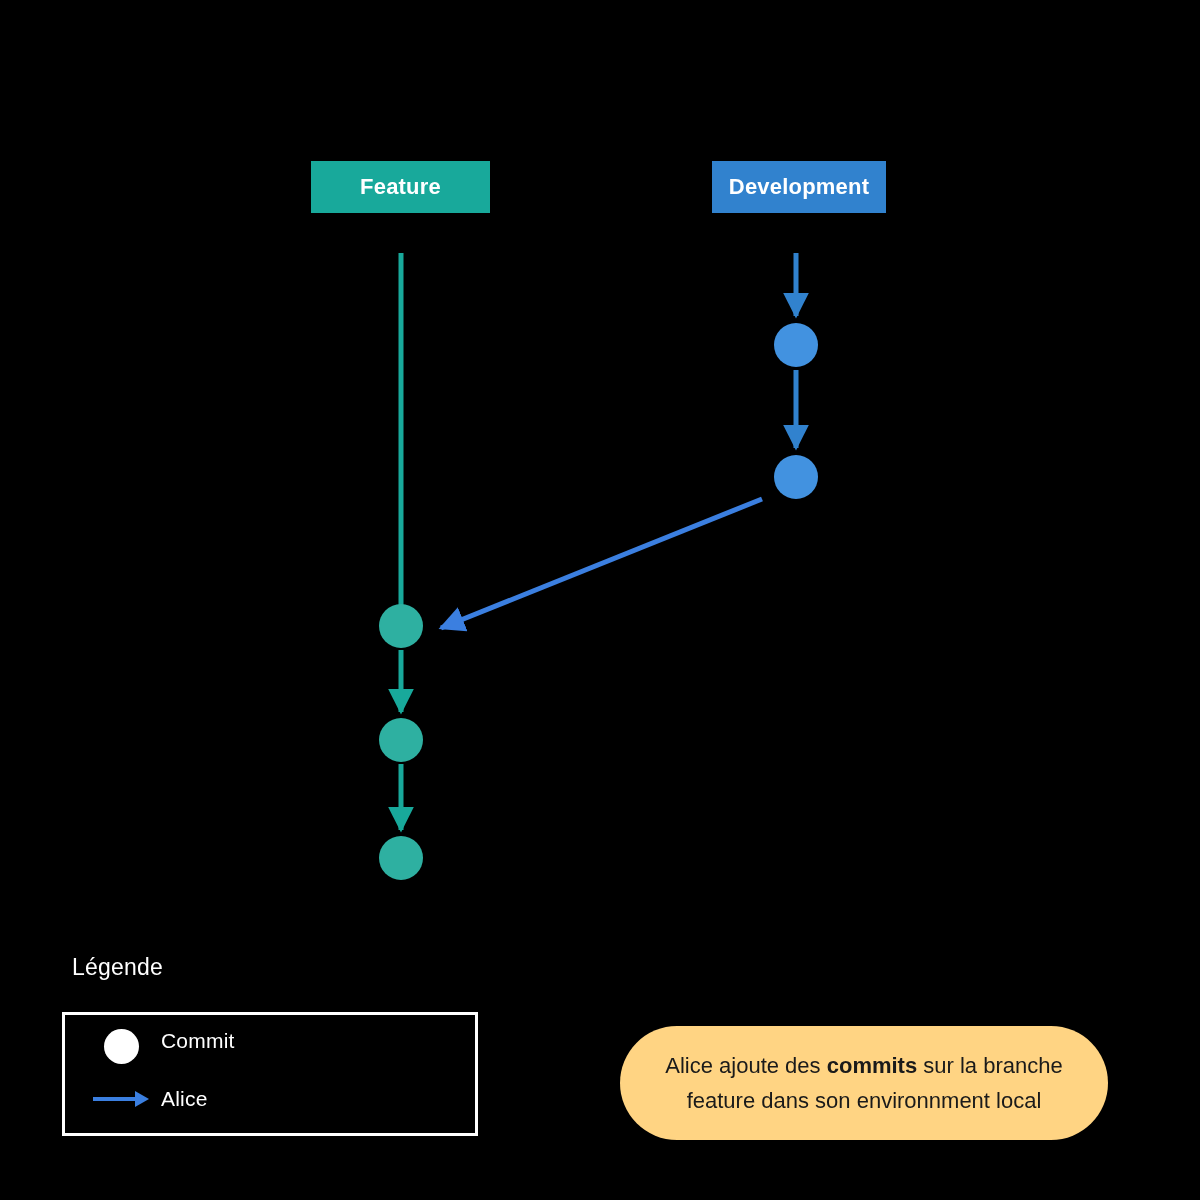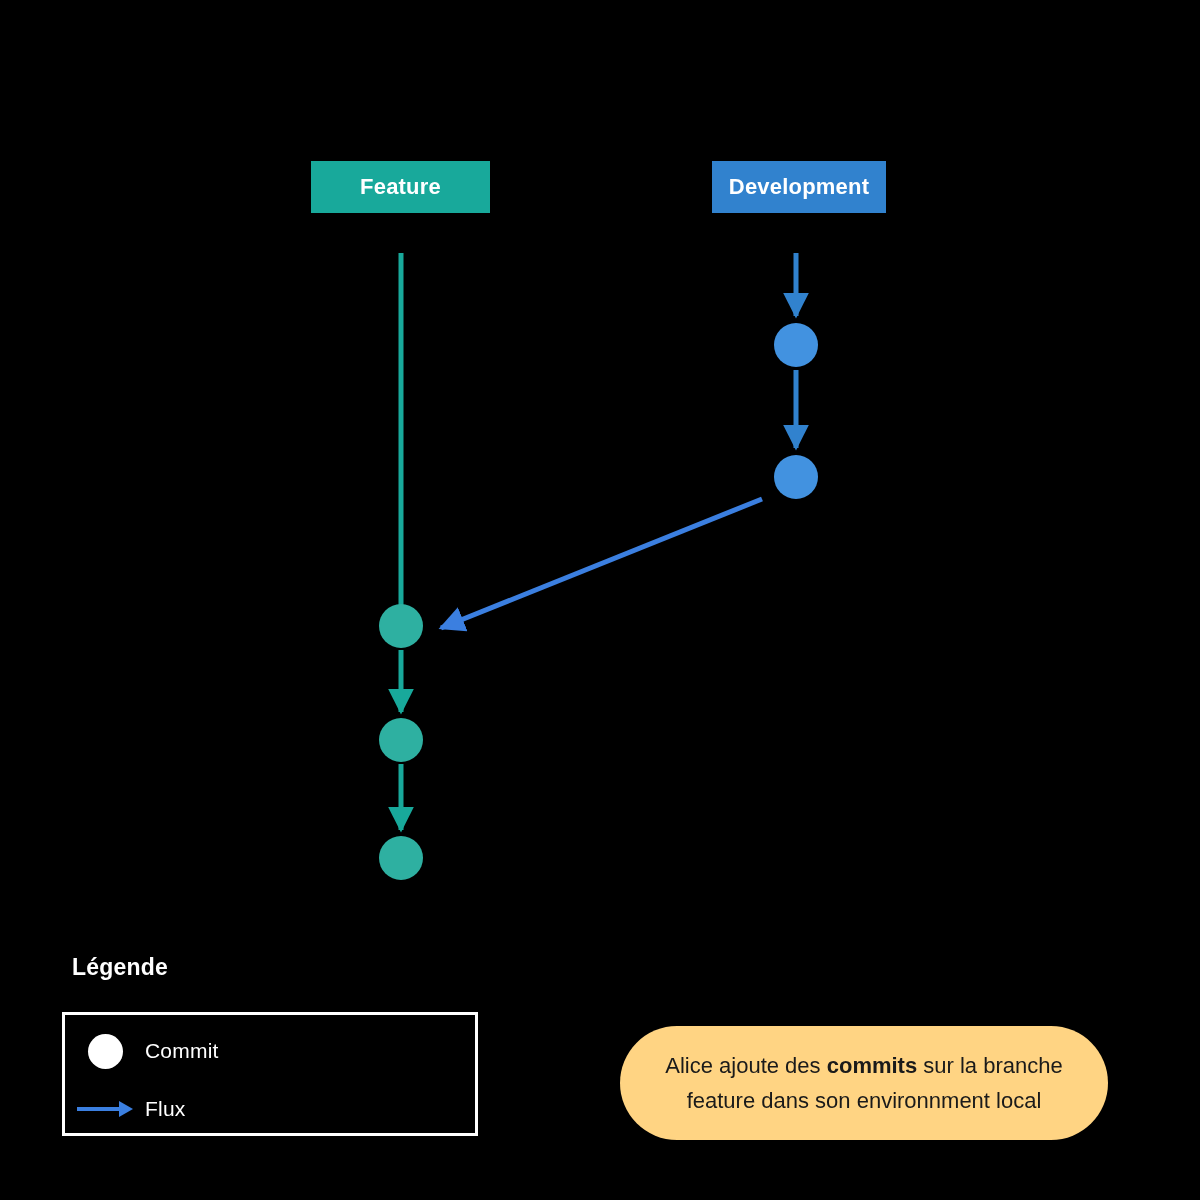--- a/index.html
+++ b/index.html
@@ -63,38 +63,38 @@
   }
   #graph .hit { pointer-events: auto; }
 
   
   #legend-title {
     position: absolute;
     left: 72px;
     top: 954px;
     color: #ffffff;
     font-size: 23px;
-    font-weight: bold;
+    font-weight: normal;
     letter-spacing: 0.2px;
   }
   #legend-box {
     position: absolute;
     left: 62px;
     top: 1012px;
     width: 416px;
     height: 124px;
     border: 3px solid #ffffff;
     box-sizing: border-box;
     background: #000000;
   }
   .legend-row {
     position: absolute;
     display: flex;
-    align-items: center;
-    left: 0;
+    align-items: flex-start;
+    left: 16px;
     width: 100%;
     height: 44px;
   }
   #legend-row-commit { top: 14px; }
   #legend-row-flux { top: 72px; }
   .legend-swatch {
     width: 80px;
     display: flex;
     align-items: center;
     justify-content: center;
@@ -190,21 +190,21 @@
       <span class="legend-text">Commit</span>
     </div>
 
     <div id="legend-row-flux" class="legend-row">
       <span class="legend-swatch">
         <svg width="60" height="24" viewBox="0 0 60 24">
           <line x1="2" y1="12" x2="46" y2="12" stroke="#3b7fe0" stroke-width="4"></line>
           <path d="M 44 4 L 58 12 L 44 20 z" fill="#3b7fe0"></path>
         </svg>
       </span>
-      <span class="legend-text">Flux</span>
+      <span class="legend-text">Alice</span>
     </div>
 
   </div>
 
   <div id="caption">
     <span><span>Alice ajoute des </span><b>commits</b><span> sur la branche feature dans son environnment local</span></span>
   </div>
 
 </div>
 

